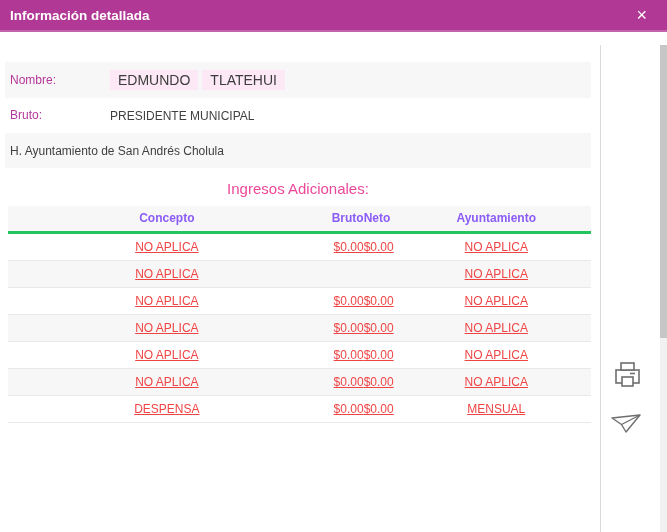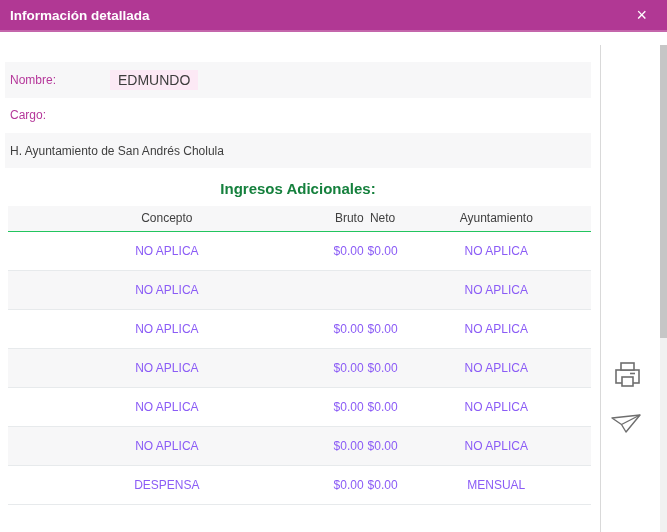--- a/index.html
+++ b/index.html
@@ -23,35 +23,35 @@
   .h35 { min-height:35px; }
   .h36 { min-height:36px; }
   .h47 { min-height:47px; }
   .h50 { min-height:50px; }
   .dlabel { width:95px; padding-left:5px; color:#b5379a; font-size:12px; line-height:1.35; flex:none; }
   .dvalue { margin-left:5px; color:#3f3f3f; font-size:12px; }
   .chips { display:flex; gap:4px; margin-left:5px; }
   .chip { background:#fce9f5; color:#3c3c3c; font-size:14px; padding:2px 8px; }
 
   
-  .section-title { text-align:center; color:#15803d; font-weight:bold; font-size:15px; margin:12px 0 9px; }
+  .section-title { text-align:center; color:#ec4899; font-weight:normal; font-size:15px; margin:12px 0 9px; }
 
   
   table.income { width:583px; margin-left:3px; border-collapse:collapse; table-layout:fixed;
     font-size:12px; }
   table.income col.c1 { width:54.5%; }
   table.income col.c2 { width:6.5%; }
   table.income col.c3 { width:6.5%; }
   table.income col.c4 { width:32.5%; }
   table.income thead tr { background:#f7f7f8; }
-  table.income th { font-weight:normal; color:#404040; padding:5px 0 6px; border-bottom:1px solid #22c55e; }
-  table.income td { color:#8b5cf6; padding:12px 0; border-bottom:1px solid #e7eaec; }
+  table.income th { font-weight:bold; color:#8b5cf6; padding:5px 0 6px; border-bottom:3px solid #22c55e; }
+  table.income td { color:#ef4444; padding:6px 0; border-bottom:1px solid #e7eaec;text-decoration:underline; }
   table.income th:nth-child(1), table.income td:nth-child(1) { text-align:center; }
   table.income th:nth-child(2), table.income td:nth-child(2) { text-align:right; }
-  table.income th:nth-child(3), table.income td:nth-child(3) { text-align:center; }
+  table.income th:nth-child(3), table.income td:nth-child(3) { text-align:left; }
   table.income th:nth-child(4), table.income td:nth-child(4) { text-align:center; }
   table.income tbody tr:nth-child(even) { background:#f7f7f8; }
 
   
   .divider { position:absolute; left:600px; top:45px; bottom:0; width:1px; background:#d9d9d9; }
   .icon-btn { position:absolute; cursor:pointer; background:none; border:none; padding:0; }
   .print-btn { left:612px; top:360px; }
   .send-btn  { left:609px; top:409px; }
 
   
@@ -67,25 +67,27 @@
     <span class="modal-title">Información detallada</span>
     <span class="close-btn">×</span>
   </div>
 
   <div class="bodycol">
 
     <div class="drow striped h36">
       <span class="dlabel">Nombre:</span>
       <span class="chips">
         <span class="chip">EDMUNDO</span>
+        <span class="chip">TLATEHUI</span>
       </span>
     </div>
 
     <div class="drow h35">
-      <span class="dlabel">Cargo:</span>
+      <span class="dlabel">Bruto:</span>
+      <span class="dvalue">PRESIDENTE MUNICIPAL</span>
     </div>
 
     <div class="drow striped h35">
       <span class="dvalue">H. Ayuntamiento de San Andrés Cholula</span>
     </div>
 
 
 
     <div class="section-title">Ingresos Adicionales:</div>
 

